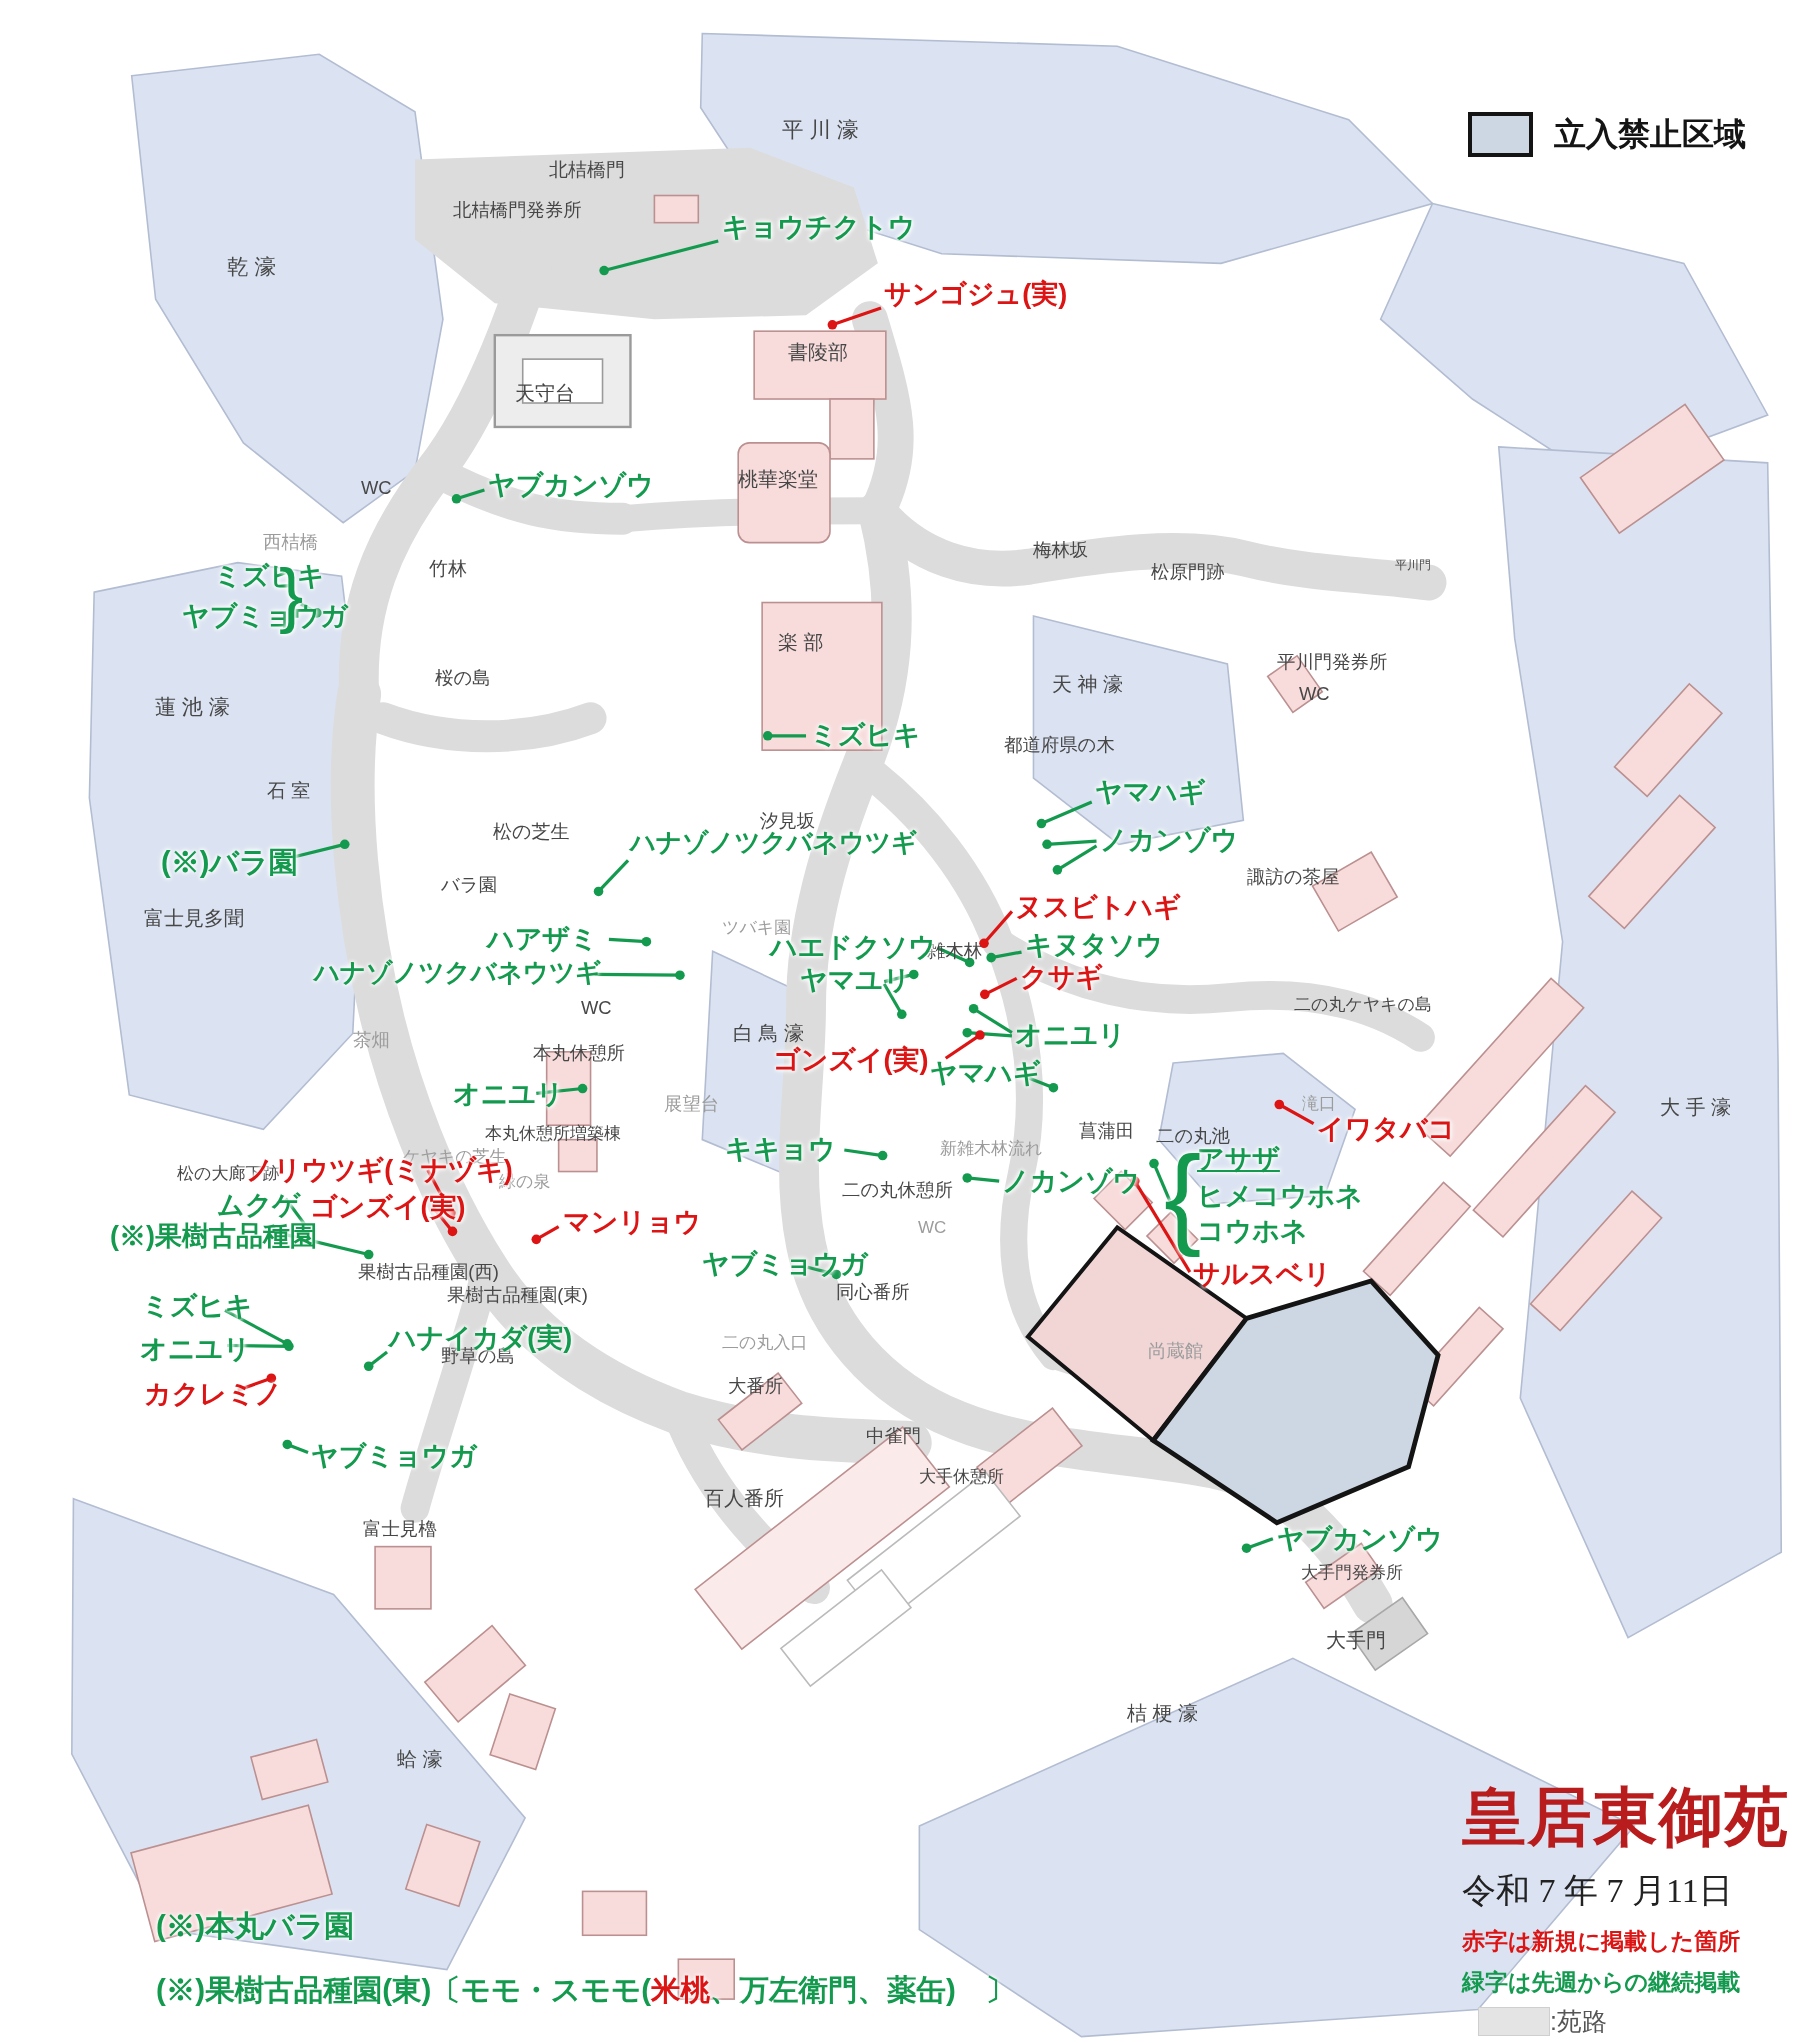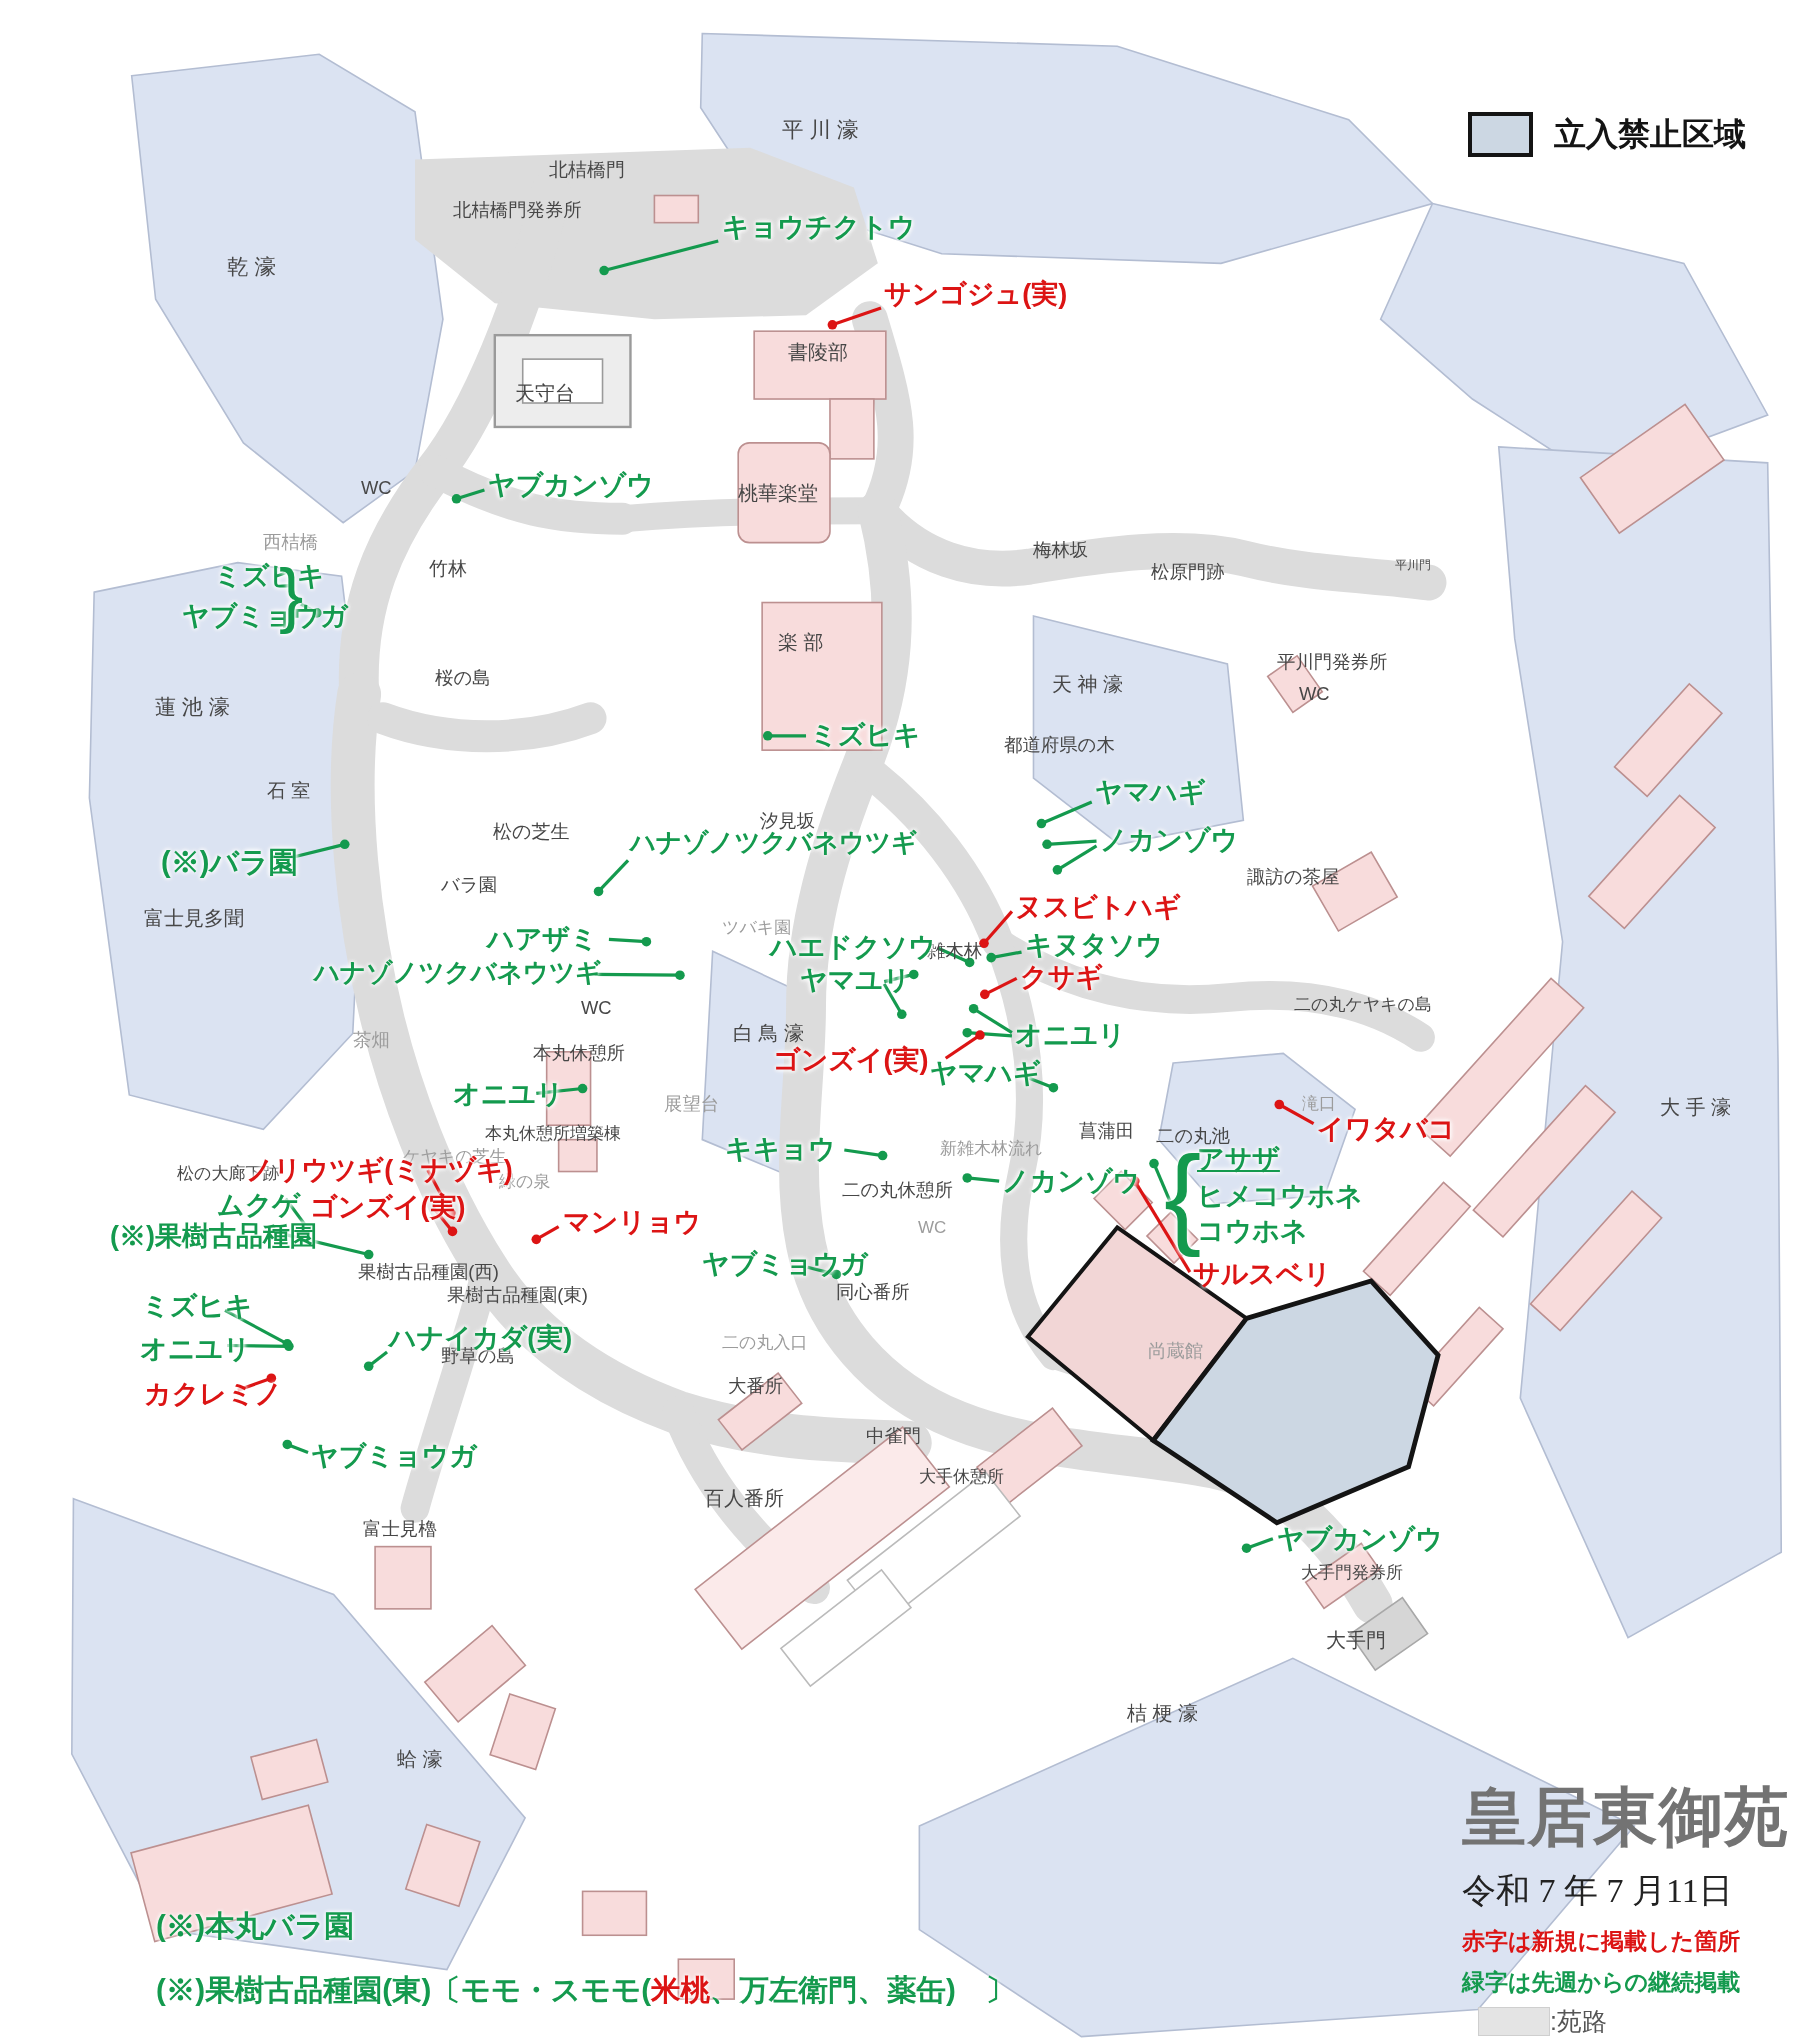--- a/index.html
+++ b/index.html
@@ -12,21 +12,21 @@
   .plant{position:absolute;font-weight:700;white-space:nowrap;line-height:1;
          text-shadow:0 0 4px #fff,0 0 4px #fff,0 0 6.4px #fff;}
   .plant.green{color:#149a4e;}
   .plant.red{color:#dc1414;}
   .plant.brace{font-weight:400;}
   .legend{position:absolute;left:1468px;top:112px;display:flex;align-items:center;gap:21px;}
   .legend .swatch{width:57px;height:37px;background:#ccd7e3;border:4px solid #141414;}
   .legend .lab{font-size:32px;font-weight:600;color:#141414;}
   .titleblock{position:absolute;left:1462px;top:1786px;width:335px;}
   .titleblock .ttl{font-family:"Liberation Serif",serif;font-size:64px;font-weight:600;
-                   color:#737373;letter-spacing:1.6px;line-height:1;}
+                   color:#b91c1c;letter-spacing:1.6px;line-height:1;}
   .titleblock .date{font-family:"Liberation Serif",serif;font-size:34px;color:#222;margin-top:17.6px;}
   .titleblock .note-red{font-size:23px;color:#dc1414;font-weight:600;margin-top:12.8px;}
   .titleblock .note-green{font-size:23px;color:#149a4e;font-weight:600;margin-top:9.6px;}
   .pathlegend{position:absolute;left:1478px;top:2005px;display:flex;align-items:center;}
   .pathlegend .swatch{width:70px;height:27px;background:#e4e4e4;border:0.8px solid #cfcfcf;}
   .pathlegend .lab{font-size:25px;color:#555;}
   .footline{position:absolute;display:flex;align-items:flex-start;white-space:nowrap;
             font-size:29.5px;font-weight:700;line-height:1.15;
             text-shadow:0 0 4px #fff,0 0 4px #fff;}
   .footline .green{color:#149a4e;}
@@ -200,21 +200,21 @@
   </svg>
 
   <div id="labels">
       <div class="place" style="left: 782px; top: 120px; font-size: 21.5px;">平 川 濠</div>
       <div class="place" style="left: 549px; top: 160px; font-size: 19px;">北桔橋門</div>
       <div class="place" style="left: 453px; top: 201px; font-size: 18.4px;">北桔橋門発券所</div>
       <div class="place" style="left: 227px; top: 257px; font-size: 21.5px;">乾 濠</div>
       <div class="place" style="left: 515px; top: 383px; font-size: 20px;">天守台</div>
       <div class="place" style="left: 788px; top: 342px; font-size: 20px;">書陵部</div>
       <div class="place" style="left: 361px; top: 479px; font-size: 18.4px;">WC</div>
-      <div class="place" style="left: 738px; top: 483px; font-size: 20px;">桃華楽堂</div>
+      <div class="place" style="left: 738px; top: 469px; font-size: 20px;">桃華楽堂</div>
       <div class="place" style="left: 429px; top: 559px; font-size: 19px;">竹林</div>
       <div class="place gray" style="left: 263px; top: 533px; font-size: 18.4px;">西桔橋</div>
       <div class="place" style="left: 778px; top: 632px; font-size: 20px;">楽 部</div>
       <div class="place" style="left: 1033px; top: 541px; font-size: 18.4px;">梅林坂</div>
       <div class="place" style="left: 1151px; top: 563px; font-size: 18.4px;">松原門跡</div>
       <div class="place" style="left: 1395px; top: 559px; font-size: 12px;">平川門</div>
       <div class="place" style="left: 1277px; top: 653px; font-size: 18.4px;">平川門発券所</div>
       <div class="place" style="left: 1299px; top: 685px; font-size: 18.4px;">WC</div>
       <div class="place" style="left: 1052px; top: 674px; font-size: 20px;">天 神 濠</div>
       <div class="place" style="left: 435px; top: 669px; font-size: 18.4px;">桜の島</div>

